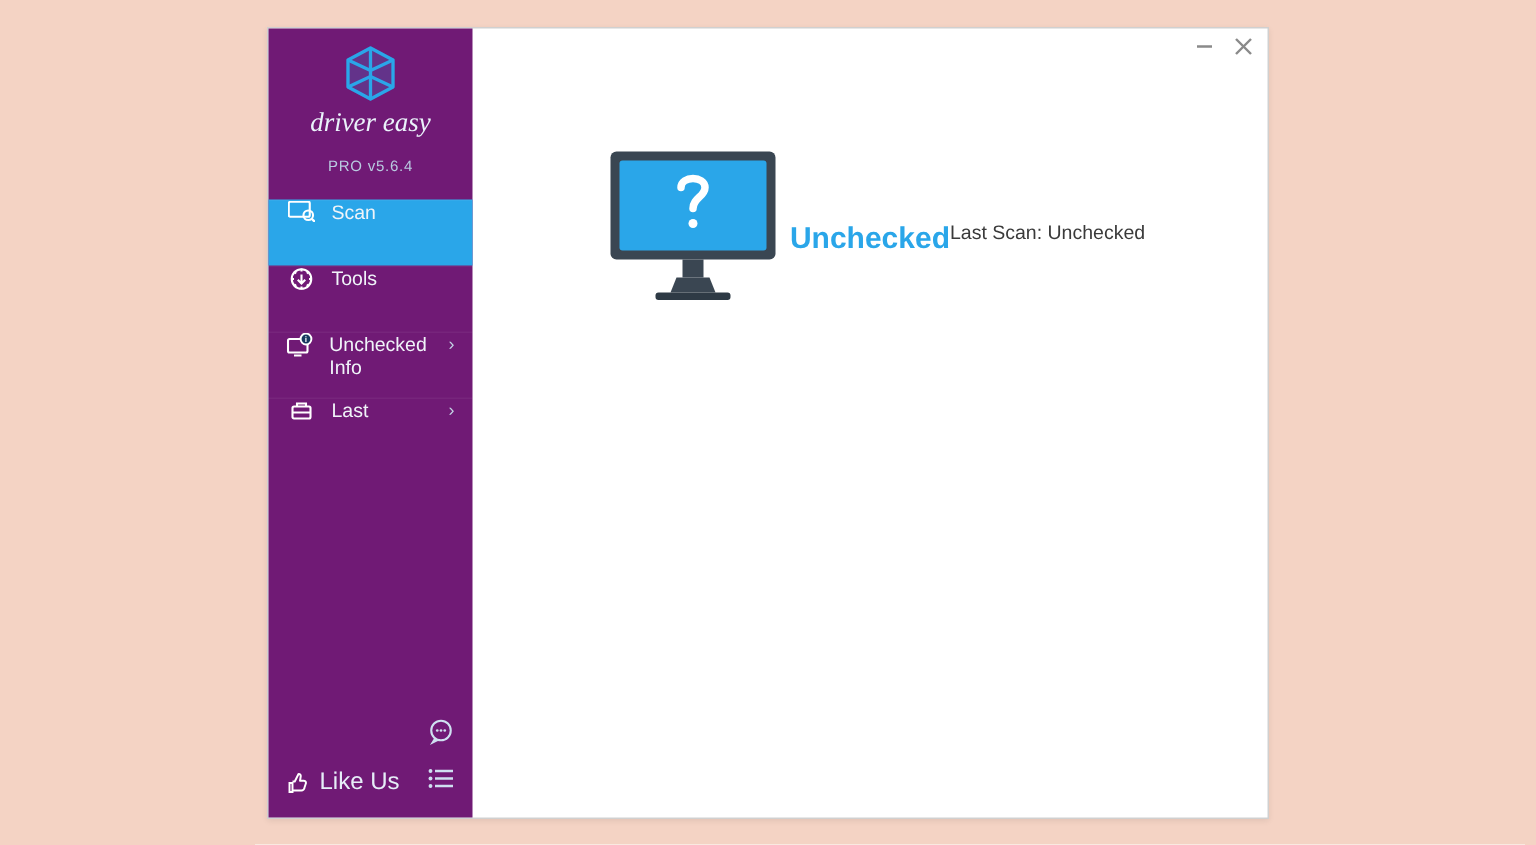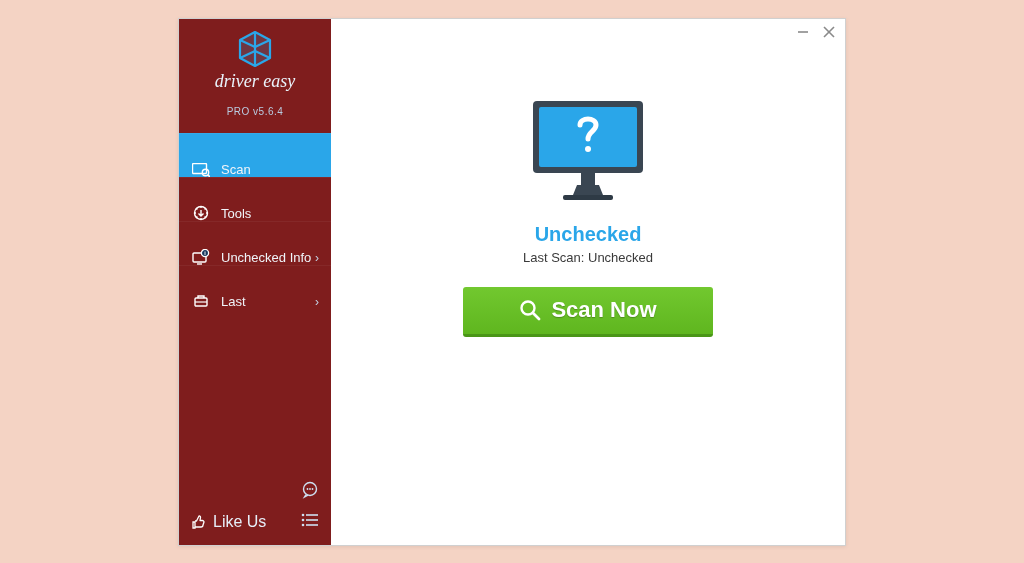--- a/index.html
+++ b/index.html
@@ -18,23 +18,23 @@
     width: 668px;
     height: 528px;
     background: #ffffff;
     border: 1px solid #d0d0d0;
     display: flex;
     position: relative;
     box-shadow: 0 1px 4px rgba(0,0,0,0.08);
   }
   
   .sidebar {
-    width: 152px;
+    width: 136px;
     height: 100%;
-    background: #7f1d1d;
+    background: #701a75;
     display: flex;
     flex-direction: column;
     color: #ffffff;
     position: relative;
   }
   .brand {
     display: flex;
     flex-direction: column;
     align-items: center;
     padding: 10px 0 10px 0;
@@ -53,21 +53,21 @@
     color: #b9cbe0;
     margin-top: 14px;
   }
   .nav {
     display: flex;
     flex-direction: column;
     margin-top: 6px;
   }
   .nav-item {
     display: flex;
-    align-items: flex-end;
+    align-items: flex-start;
     height: 44px;
     padding: 0 12px;
     font-size: 13px;
     color: #f0f4f9;
     cursor: pointer;
     position: relative;
     border-top: 1px solid rgba(255,255,255,0.05);
   }
   .nav-item.active {
     background: #2aa6e9;
@@ -121,21 +121,21 @@
     right: 10px;
     display: flex;
     gap: 14px;
     color: #7a7a7a;
     font-size: 15px;
   }
   .window-controls span { cursor: pointer; line-height: 1; }
   .content {
     margin-top: 76px;
     display: flex;
-    flex-direction: column;
+    flex-direction: row;
     align-items: center;
   }
   .monitor-wrap { position: relative; }
   .status-title {
     color: #2aa6e9;
     font-weight: 700;
     font-size: 20px;
     margin-top: 14px;
   }
   .status-sub {
@@ -293,25 +293,16 @@
           <rect x="58" y="78" width="14" height="12" fill="#3a4652"></rect>
 
           <path d="M57 30 C57 22 73 22 73 30 C73 36 65 37 65 44" fill="none" stroke="#ffffff" stroke-width="5" stroke-linecap="round"></path>
           <circle cx="65" cy="54" r="3" fill="#ffffff"></circle>
         </svg>
       </div>
 
       <div class="status-title">Unchecked</div>
       <div class="status-sub">Last Scan: Unchecked</div>
 
-      <button class="scan-btn">
-        <span class="icon">
-          <svg width="22" height="22" viewBox="0 0 22 22">
-            <circle cx="9" cy="9" r="6.5" fill="none" stroke="#ffffff" stroke-width="2.4"></circle>
-            <line x1="14" y1="14" x2="20" y2="20" stroke="#ffffff" stroke-width="2.8" stroke-linecap="round"></line>
-          </svg>
-        </span>
-        <span>Scan Now</span>
-      </button>
     </div>
   </div>
 
 </div>
 
 </body></html>

